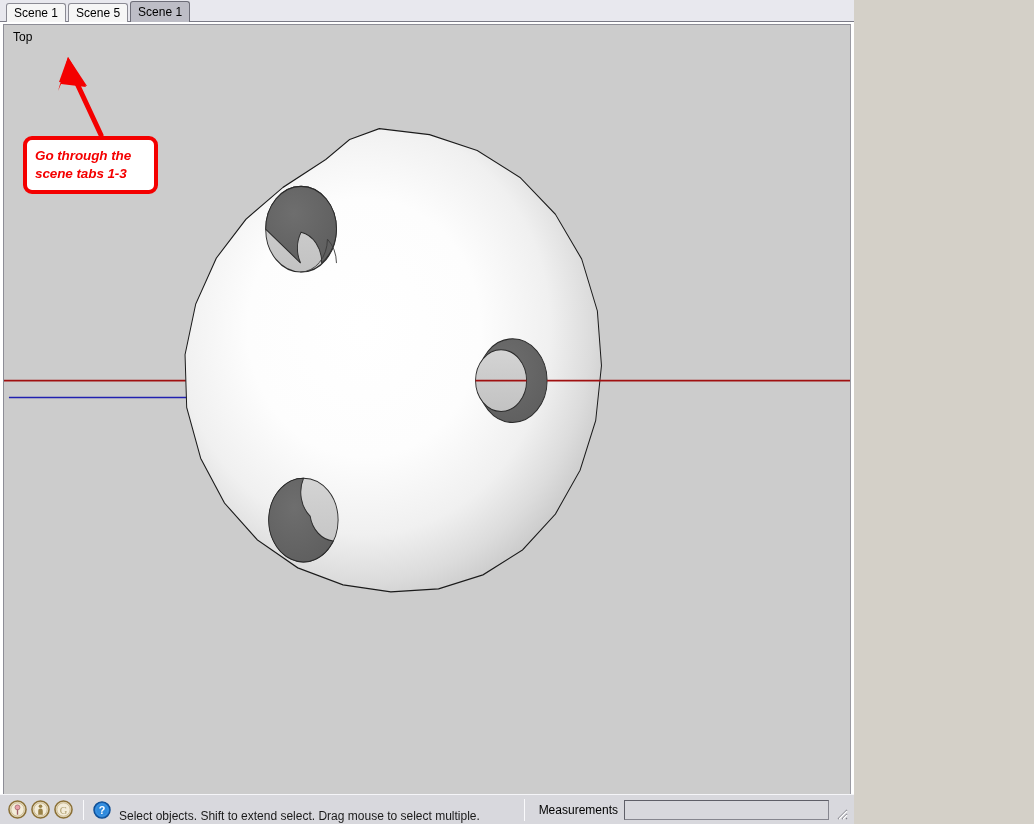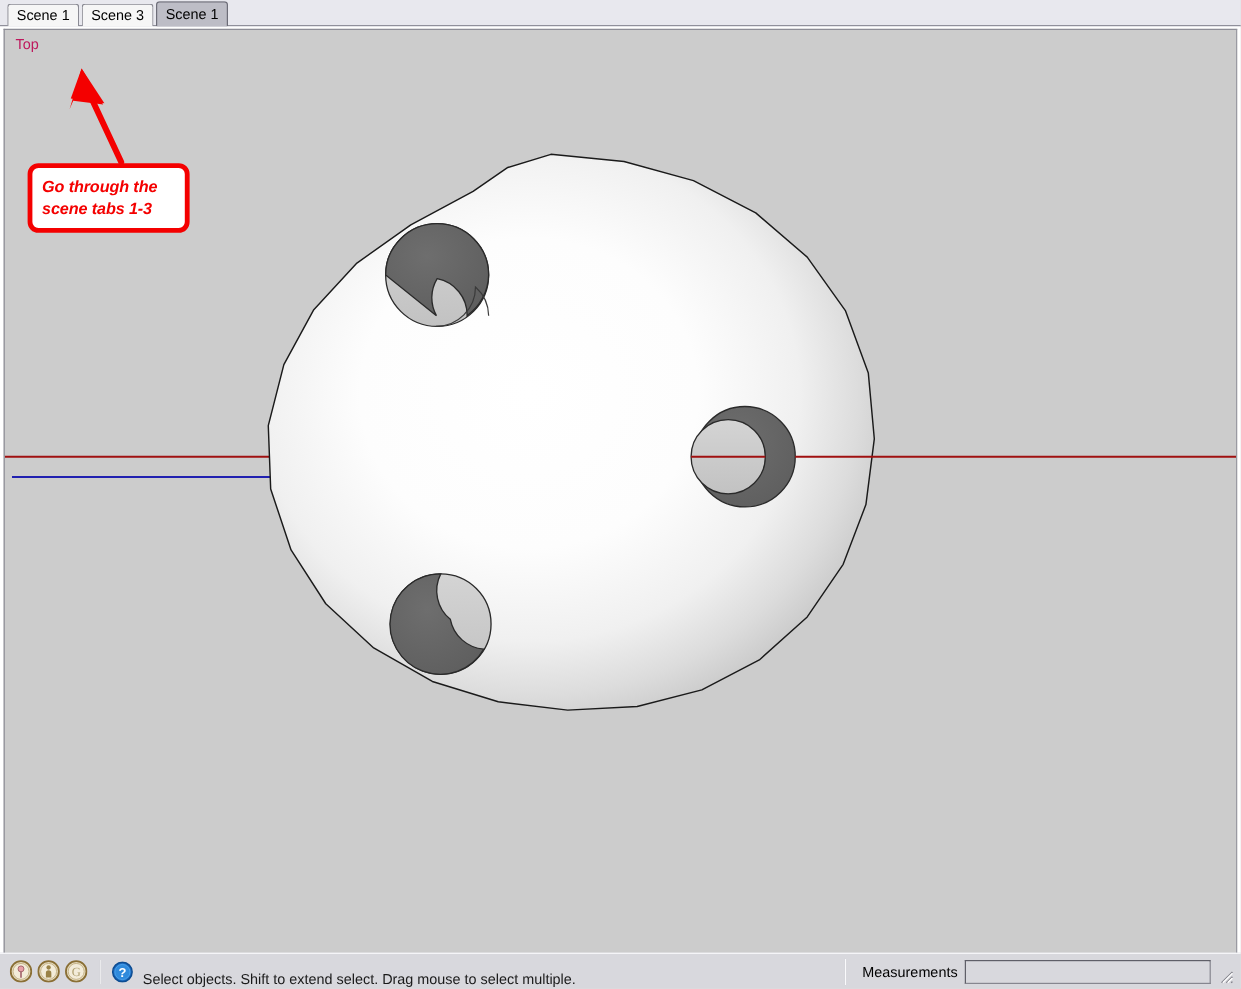--- a/index.html
+++ b/index.html
@@ -5,21 +5,21 @@
 <style>
   * { box-sizing: border-box; margin: 0; padding: 0; }
   html, body {
     width: 1034px; height: 824px;
     font-family: "Liberation Sans", sans-serif;
     background: #d4d0c8;
     overflow: hidden;
   }
   #app {
     position: relative;
-    width: 1034px; height: 824px;
+    width: 854px; height: 824px;
     display: flex; flex-direction: column;
     background: #e9e9ee;
   }
 
   
   .tabbar {
     position: relative;
     height: 22px;
     background: #e8e8ee;
     display: flex;
@@ -67,21 +67,21 @@
     background: #cccccc;
     border-left: 1px solid #8d8d96;
     border-top: 1px solid #8d8d96;
     border-right: 1px solid #9a9aa2;
     overflow: hidden;
   }
   .view-label {
     position: absolute;
     left: 9px; top: 5px;
     font-size: 12px;
-    color: #be185d;
+    color: #000000;
     z-index: 6;
   }
   .vp-svg { position: absolute; inset: 0; width: 100%; height: 100%; }
 
   
   .callout {
     position: absolute;
     left: 19px; top: 111px;
     width: 135px; height: 58px;
     background: #fff;
@@ -151,21 +151,21 @@
 </head>
 <body>
 
 <div id="app">
 
   <div class="tabbar">
     <div class="tab">
       <span>Scene 1</span>
     </div>
     <div class="tab">
-      <span>Scene 3</span>
+      <span>Scene 5</span>
     </div>
     <div class="tab active">
       <span>Scene 1</span>
     </div>
   </div>
 
   <div class="viewport-wrap">
     <div class="viewport">
 
       <span class="view-label">Top</span>

